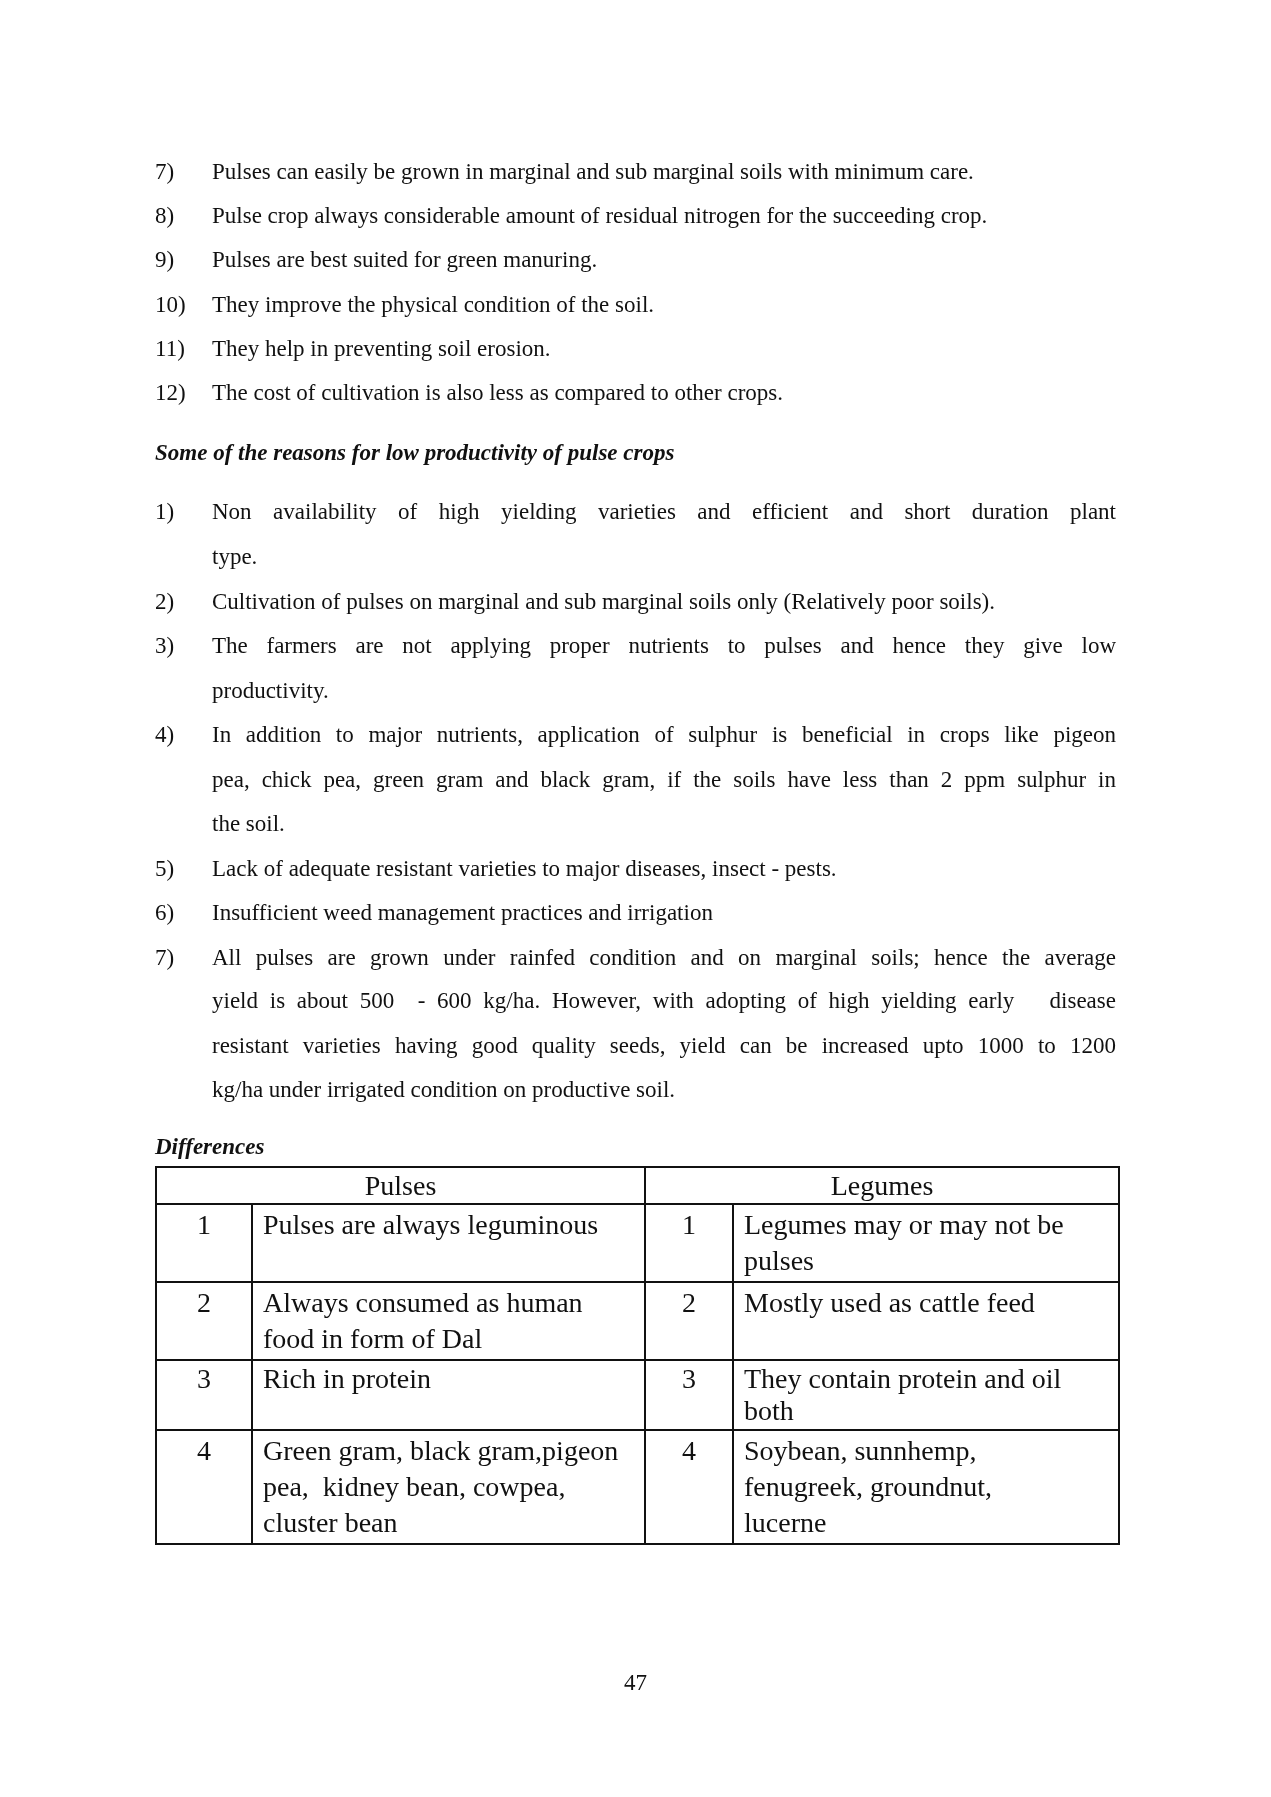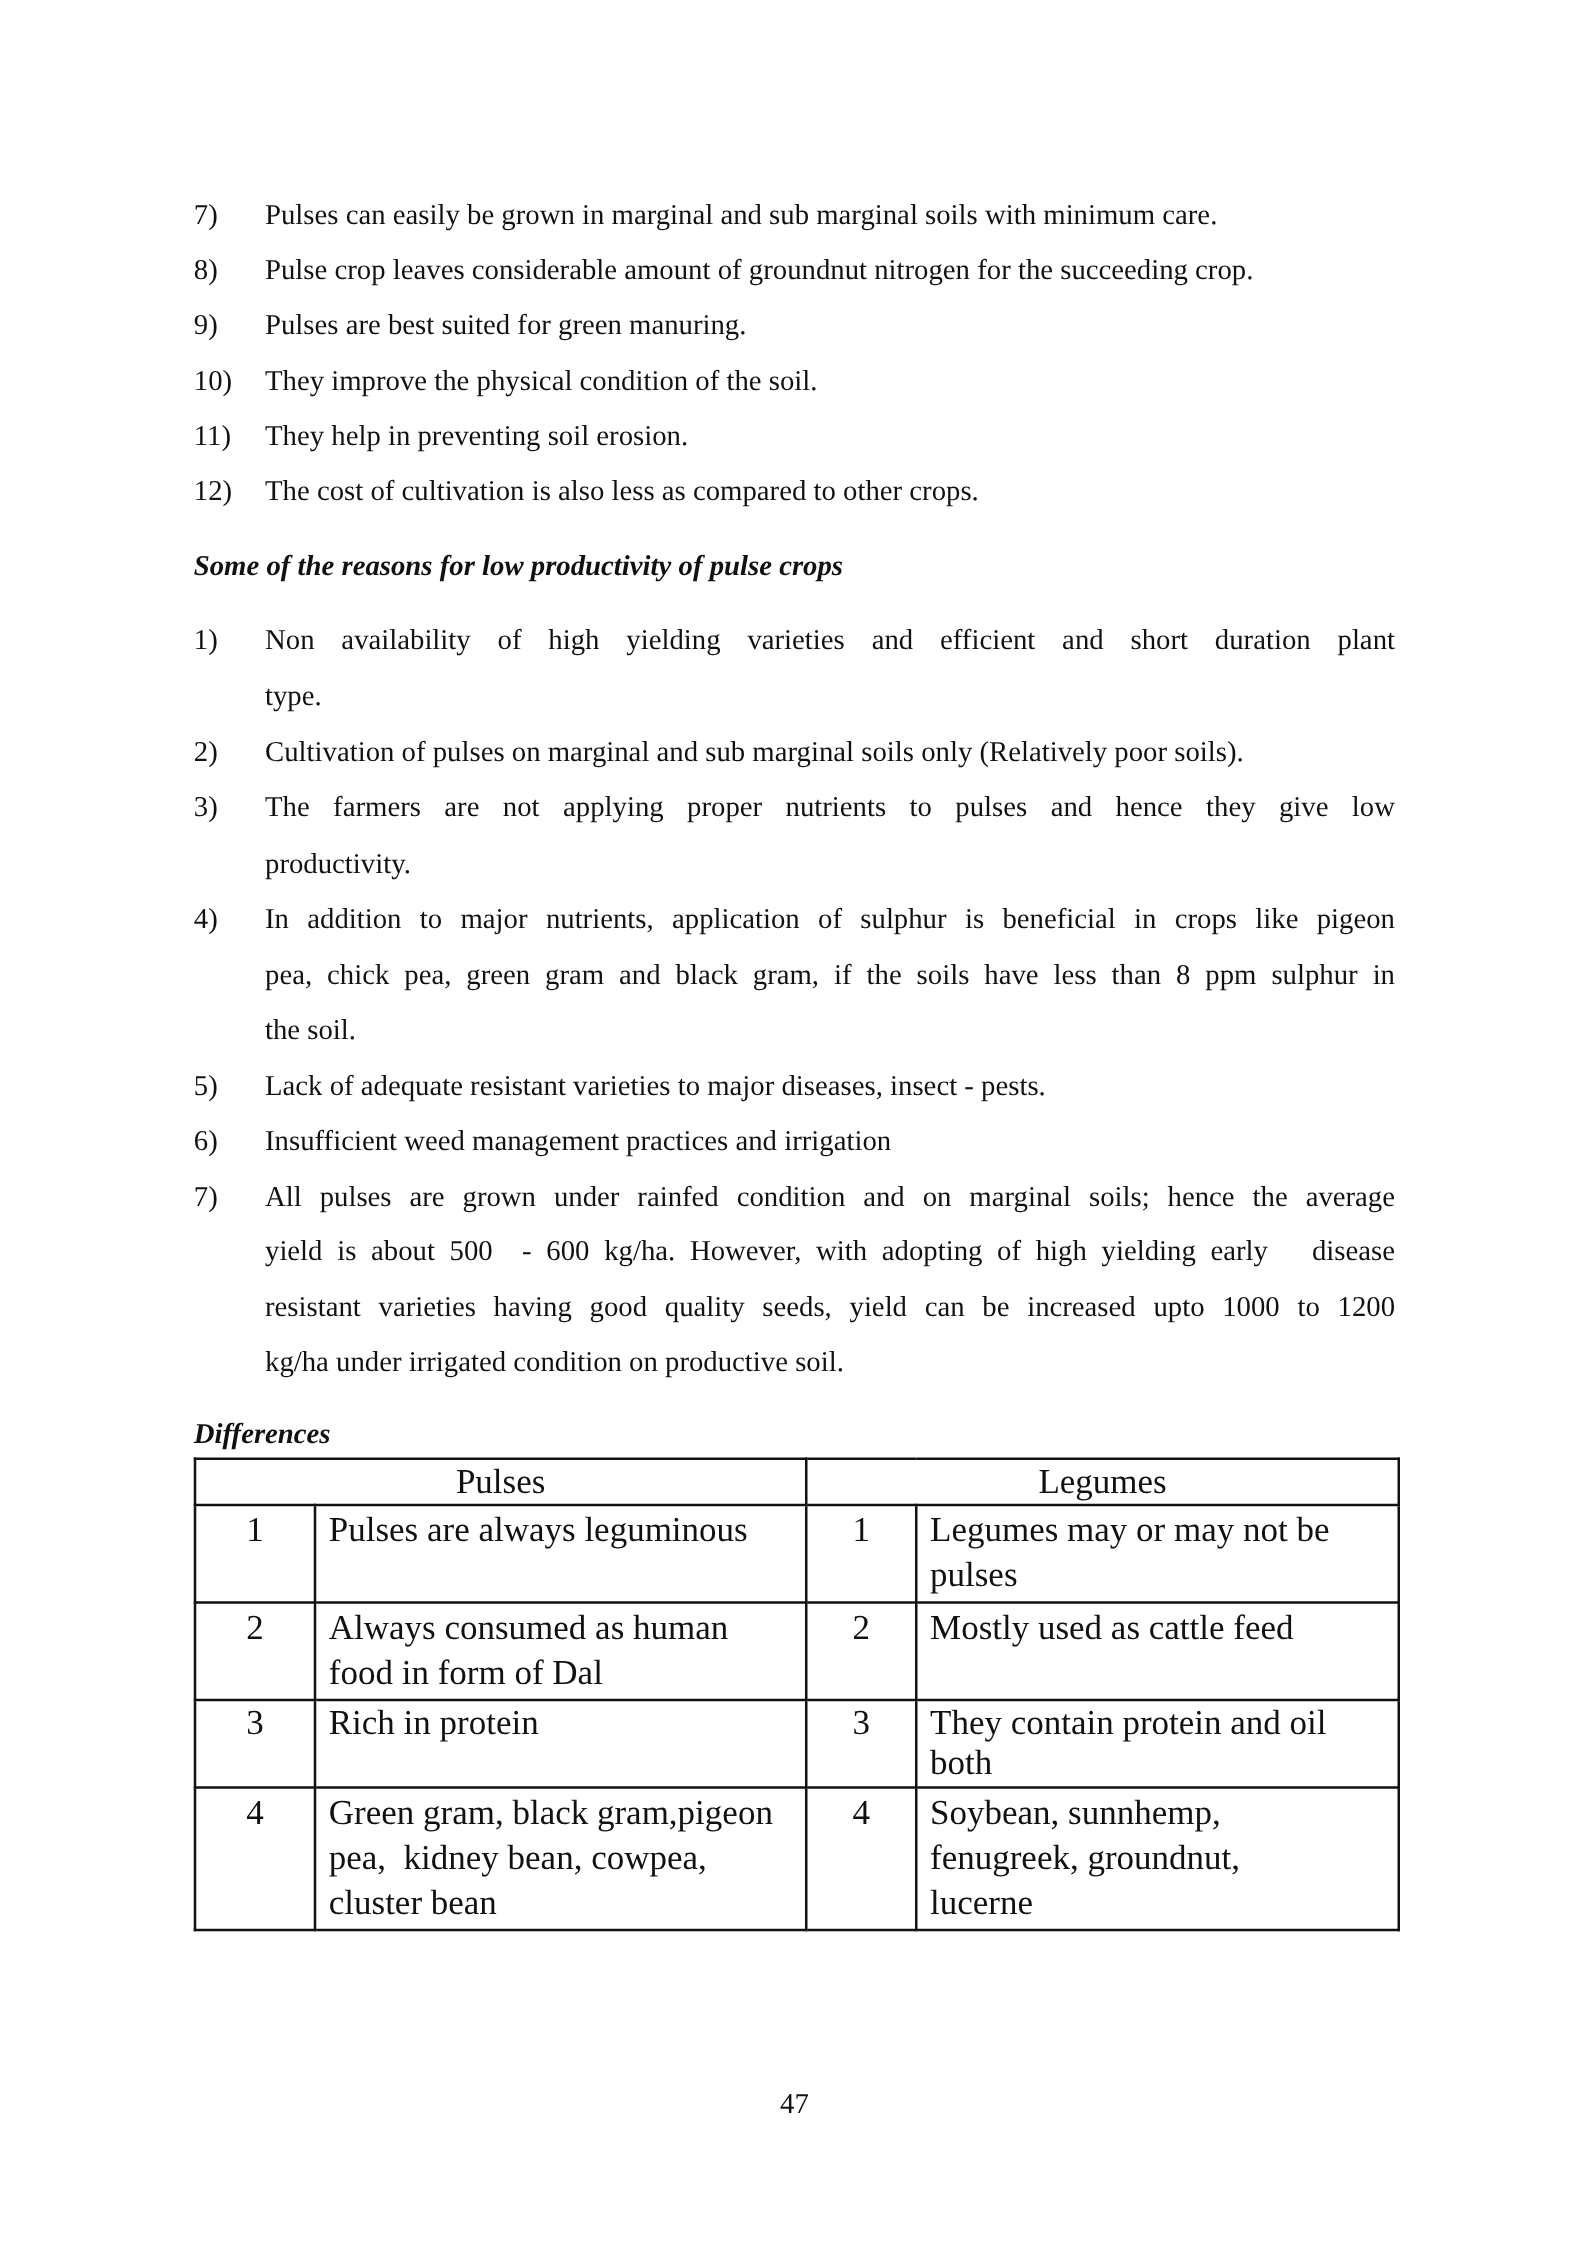--- a/index.html
+++ b/index.html
@@ -17,21 +17,21 @@
   td.sr { text-align: center; }
   .pagenum { position: absolute; top: 1670px; left: 0; width: 1271px; text-align: center; font-size: 23px; }
 </style>
 </head>
 <body>
 
 <div>
   <div class="num" style="top:157px">7)</div>
   <div class="txt" style="top:157px">Pulses can easily be grown in marginal and sub marginal soils with minimum care.</div>
   <div class="num" style="top:201px">8)</div>
-  <div class="txt" style="top:201px">Pulse crop leaves considerable amount of groundnut nitrogen for the succeeding crop.</div>
+  <div class="txt" style="top:201px">Pulse crop always considerable amount of residual nitrogen for the succeeding crop.</div>
   <div class="num" style="top:245px">9)</div>
   <div class="txt" style="top:245px">Pulses are best suited for green manuring.</div>
   <div class="num" style="top:290px">10)</div>
   <div class="txt" style="top:290px">They improve the physical condition of the soil.</div>
   <div class="num" style="top:334px">11)</div>
   <div class="txt" style="top:334px">They help in preventing soil erosion.</div>
   <div class="num" style="top:378px">12)</div>
   <div class="txt" style="top:378px">The cost of cultivation is also less as compared to other crops.</div>
 </div>
 
@@ -44,21 +44,21 @@
 
   <div class="num" style="top:587px">2)</div>
   <div class="txt" style="top:587px">Cultivation of pulses on marginal and sub marginal soils only (Relatively poor soils).</div>
 
   <div class="num" style="top:631px">3)</div>
   <div class="txt just" style="top:631px">The farmers are not applying proper nutrients to pulses and hence they give low</div>
   <div class="txt" style="top:676px">productivity.</div>
 
   <div class="num" style="top:720px">4)</div>
   <div class="txt just" style="top:720px">In addition to major nutrients, application of sulphur is beneficial in crops like pigeon</div>
-  <div class="txt just" style="top:765px">pea, chick pea, green gram and black gram, if the soils have less than 8 ppm sulphur in</div>
+  <div class="txt just" style="top:765px">pea, chick pea, green gram and black gram, if the soils have less than 2 ppm sulphur in</div>
   <div class="txt" style="top:809px">the soil.</div>
 
   <div class="num" style="top:854px">5)</div>
   <div class="txt" style="top:854px">Lack of adequate resistant varieties to major diseases, insect - pests.</div>
 
   <div class="num" style="top:898px">6)</div>
   <div class="txt" style="top:898px">Insufficient weed management practices and irrigation</div>
 
   <div class="num" style="top:943px">7)</div>
   <div class="txt just" style="top:943px">All pulses are grown under rainfed condition and on marginal soils; hence the average</div>

